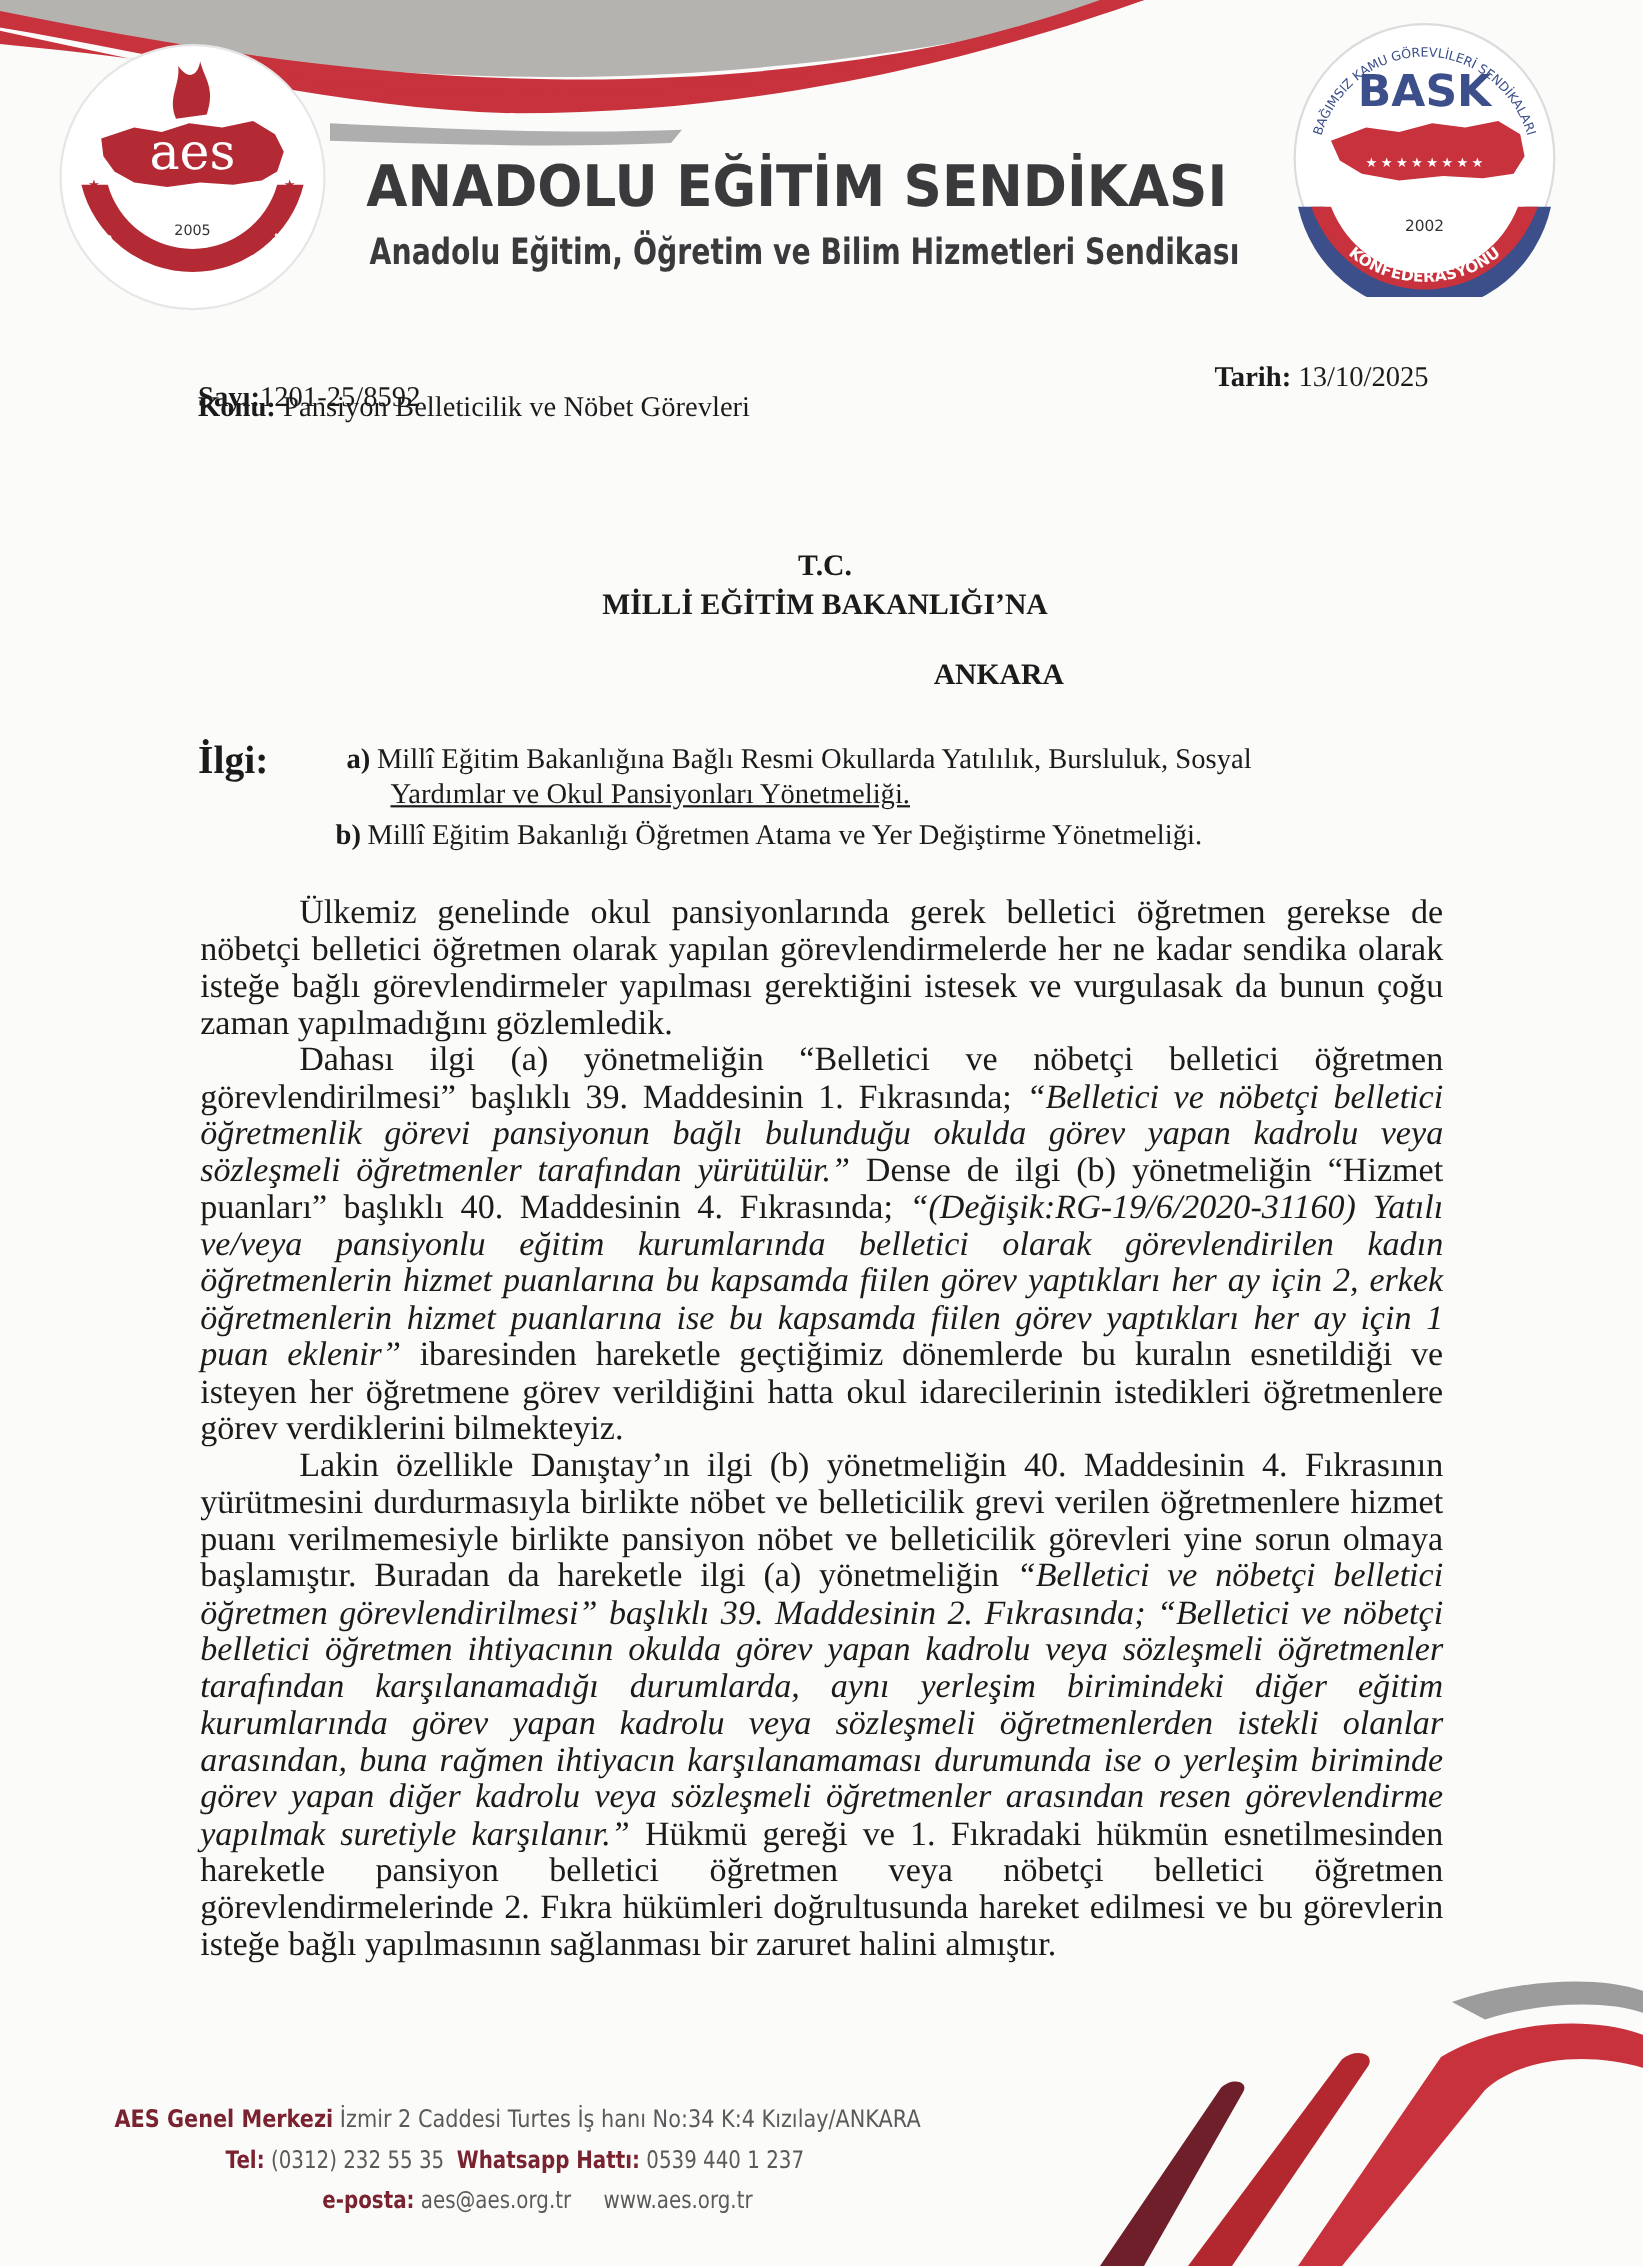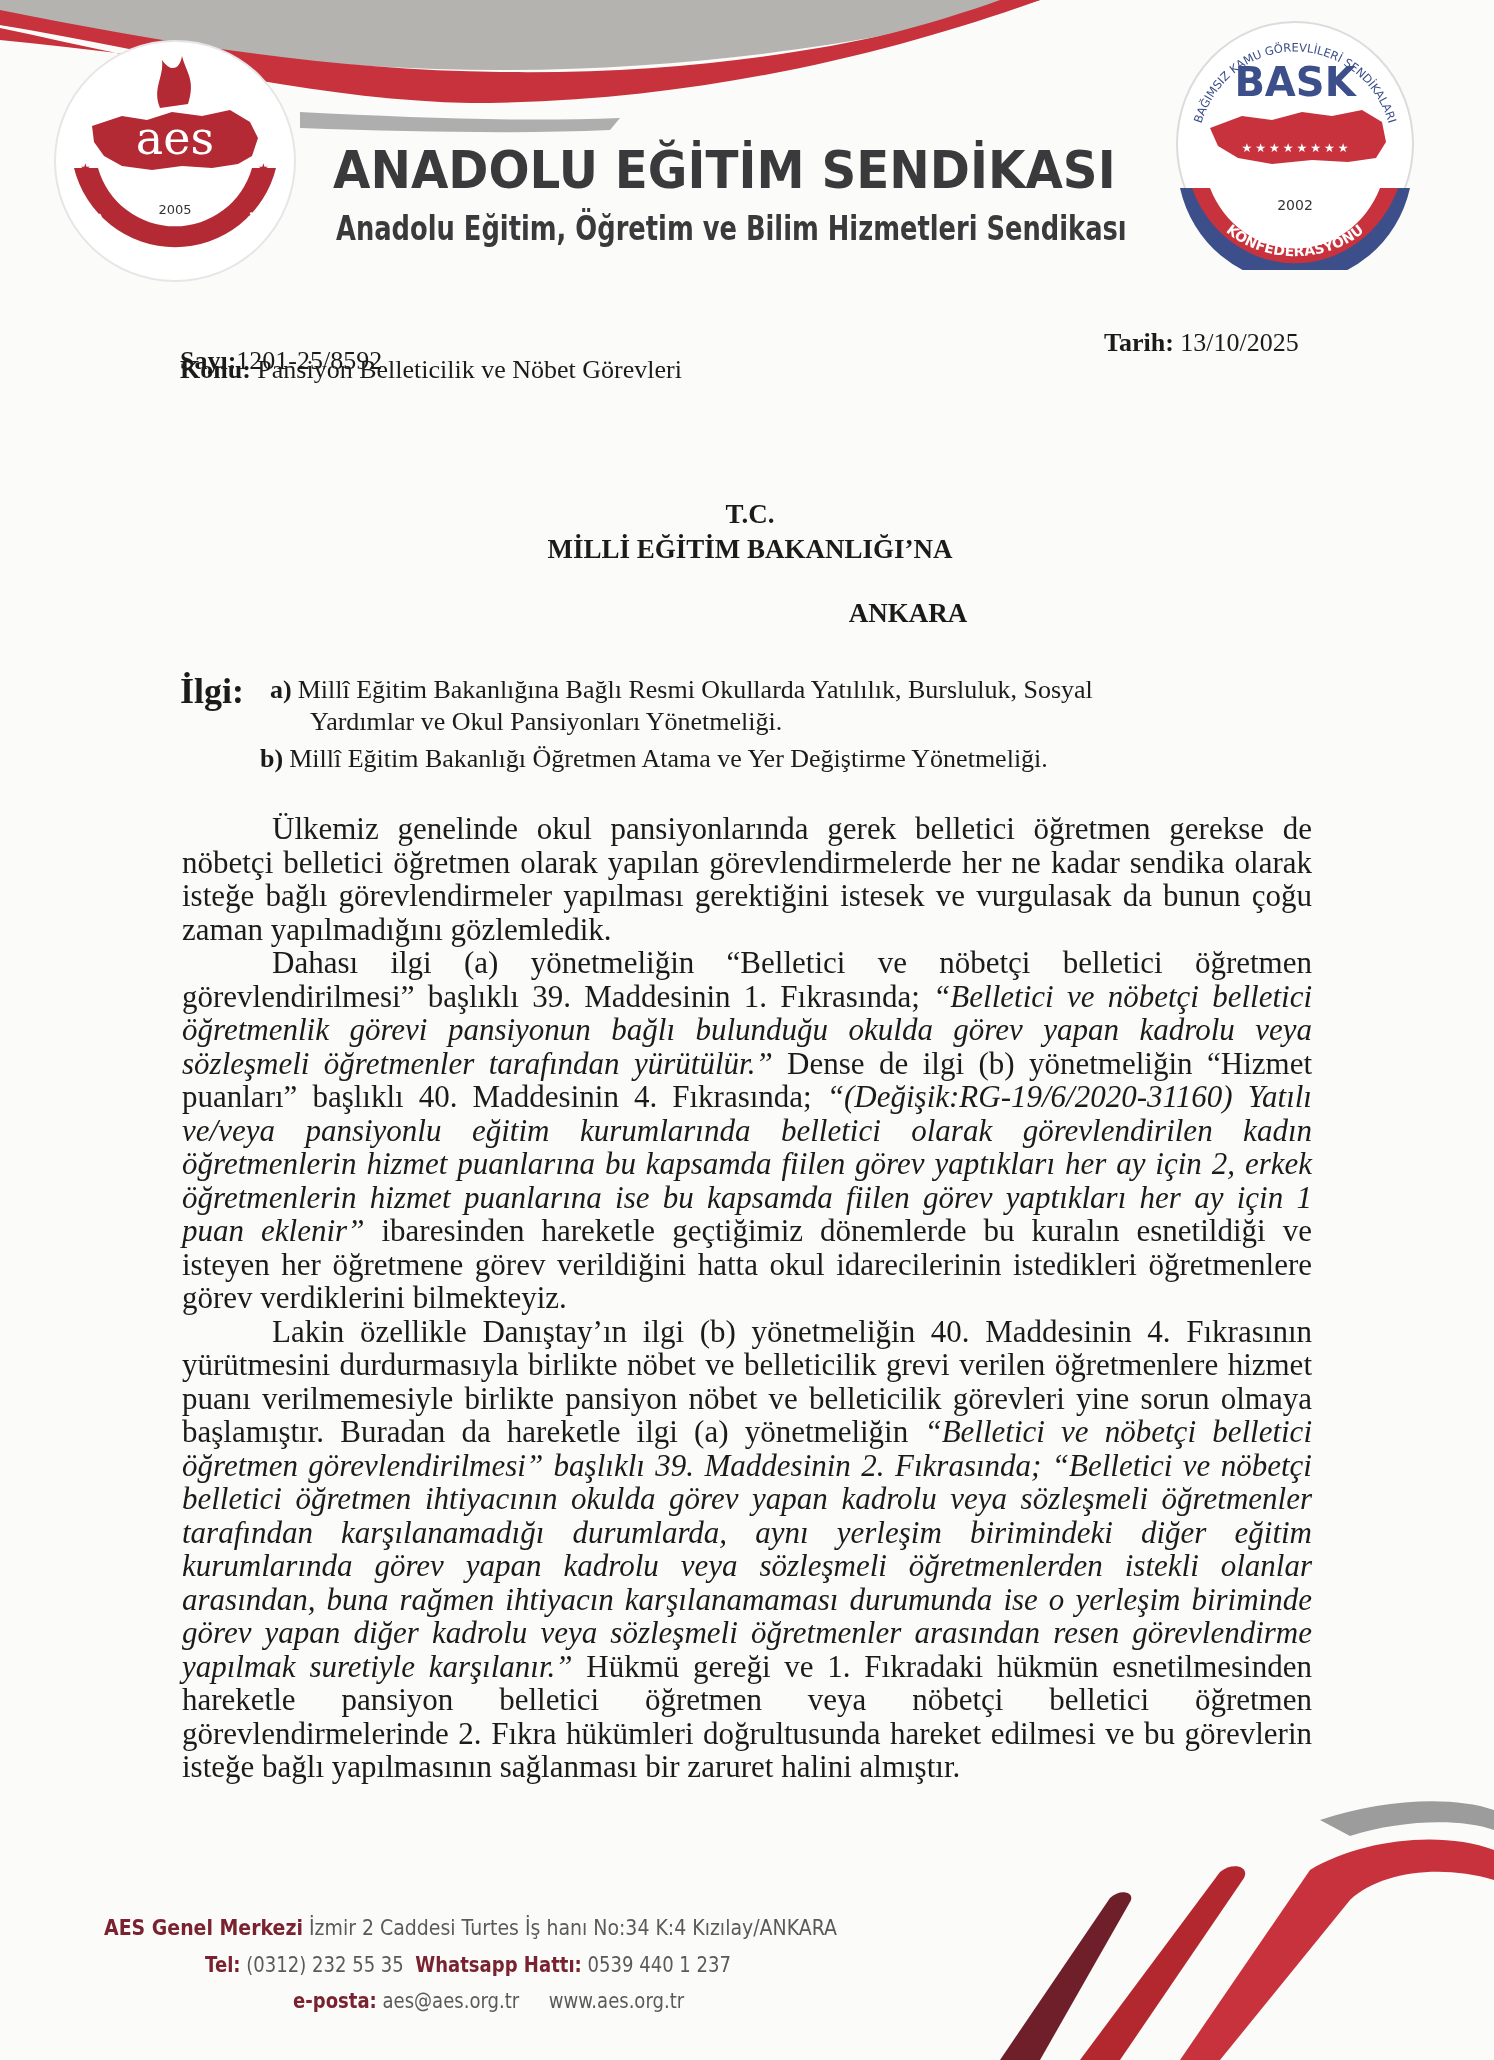--- a/index.html
+++ b/index.html
@@ -38,23 +38,23 @@
   .sayi { left: 180px; top: 318px; margin-top: 28px; }
   .konu { left: 180px; top: 355px; font-family: Liberation Serif, serif; }
   .tarih { left: 1104px; top: 328px; }
 
   .center-block { font-size: 27px; font-weight: bold; text-align: center; white-space: nowrap; }
   .tc { left: 690px; top: 499px; width: 120px; }
   .bakanlik { left: 520px; top: 534px; width: 460px; }
   .ankara { left: 838px; top: 598px; width: 140px; }
 
   .ilgi-label { left: 180px; top: 670px; font-size: 36px; font-weight: bold; }
-  .ilgi-item { font-size: 26px; white-space: nowrap; }
+  .ilgi-item { font-size: 26px; white-space: nowrap; margin-left: 45px; }
   .ilgi-a1 { left: 270px; top: 675px; }
-  .ilgi-a2 { left: 310px; top: 707px; }
+  .ilgi-a2 { left: 310px; top: 707px; text-decoration: underline; }
   .ilgi-b { left: 260px; top: 744px; }
   .ilgi-item .lbl { font-weight: bold; margin-right: 6px; }
 
   .body-text {
     left: 182px; top: 812px; width: 1130px;
     font-size: 31px; line-height: 33.5px;
     text-align: justify;
   }
   .body-text p { margin: 0; text-indent: 90px; }
   .body-text i { font-style: italic; }

